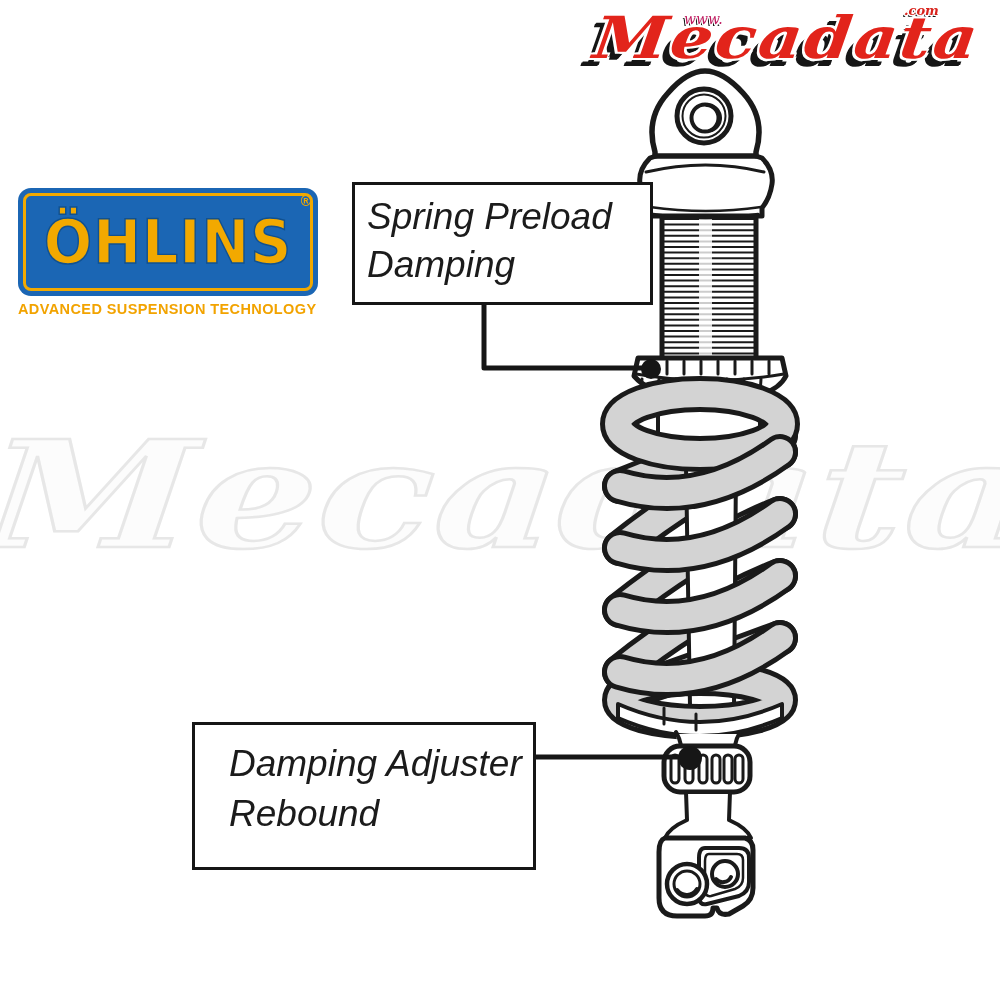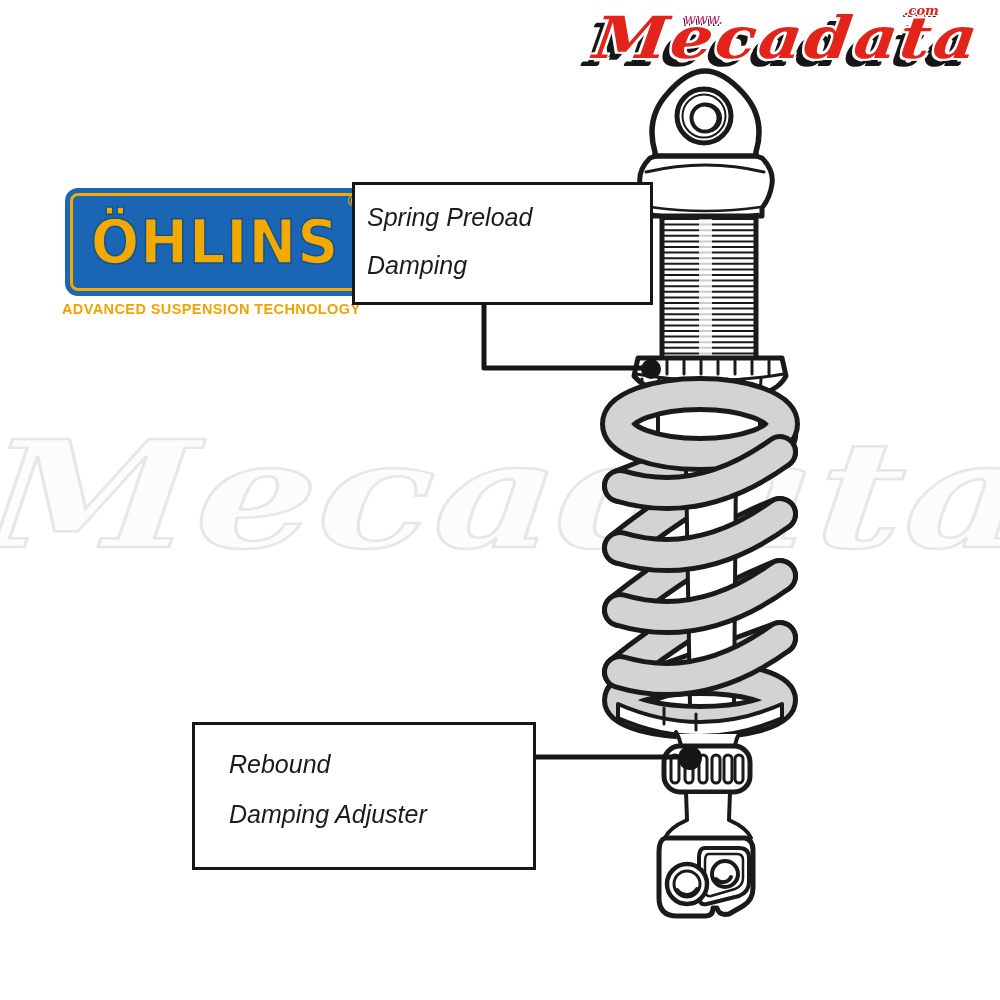--- a/index.html
+++ b/index.html
@@ -26,34 +26,34 @@
                 -6px 7px 0 #161616,-7px 8px 0 #161616;}
   .mecadata-www{position:absolute;left:86px;top:9px;
     font-family:"DejaVu Serif",serif;font-style:italic;font-weight:normal;font-size:14px;color:#be185d;
     text-shadow:-1px -1px 0 #fff,1px -1px 0 #fff,-1px 1px 0 #fff,1px 1px 0 #fff,-2px 2px 0 #161616;}
   .mecadata-com{position:absolute;left:306px;top:1px;
     font-family:"DejaVu Serif",serif;font-style:italic;font-weight:bold;font-size:13px;color:#d8231c;
     text-shadow:-1px -1px 0 #fff,1px -1px 0 #fff,-1px 1px 0 #fff,1px 1px 0 #fff,-2px 2px 0 #161616;}
 
   
   .ohlins-box{position:absolute;left:18px;top:188px;width:300px;height:108px;z-index:3;
-    background:#1b66b4;border-radius:13px;margin-left:47px;}
+    background:#1b66b4;border-radius:13px;}
   .ohlins-inner{position:absolute;left:5px;top:5px;right:5px;bottom:5px;
     border:3px solid #f2a900;border-radius:8px;
     display:flex;align-items:center;justify-content:center;}
   .ohlins-word{font-family:"DejaVu Sans",sans-serif;font-weight:bold;font-size:57px;
     color:#f2a900;letter-spacing:1px;-webkit-text-stroke:1.4px #11518f;
     transform:scaleY(1.06);line-height:1;}
   .ohlins-reg{position:absolute;right:7px;top:5px;color:#f2a900;font-size:14px;font-weight:bold;}
   .ohlins-tagline{position:absolute;left:18px;top:301px;width:306px;z-index:3;
-    color:#f2a300;font-weight:bold;font-size:14.5px;letter-spacing:0.4px;white-space:nowrap;margin-left:44px;}
+    color:#f2a300;font-weight:bold;font-size:14.5px;letter-spacing:0.4px;white-space:nowrap;}
 
   
   .callout{position:absolute;z-index:3;background:#fff;border:3px solid #161616;
-    color:#1b1b1b;font-style:italic;font-size:25px;}
+    color:#1b1b1b;font-style:italic;font-size:37px;}
   .callout .ln{display:block;}
   #callout-preload{left:352px;top:182px;width:283px;height:109px;padding:8px 0 0 12px;line-height:48px;}
   #callout-rebound{left:192px;top:722px;width:304px;height:128px;padding:14px 0 0 34px;line-height:50px;}
 </style>
 </head>
 <body>
 
 <div id="canvas">
 
   <div class="watermark">Mecadata</div>
@@ -230,17 +230,17 @@
     </div>
     <span class="ohlins-reg">®</span>
   </div>
   <div class="ohlins-tagline">ADVANCED SUSPENSION TECHNOLOGY</div>
 
   <div class="callout" id="callout-preload">
     <span class="ln">Spring Preload</span>
     <span class="ln">Damping</span>
   </div>
   <div class="callout" id="callout-rebound">
+    <span class="ln">Damping Adjuster</span>
     <span class="ln">Rebound</span>
-    <span class="ln">Damping Adjuster</span>
   </div>
 
 </div>
 
 </body></html>

